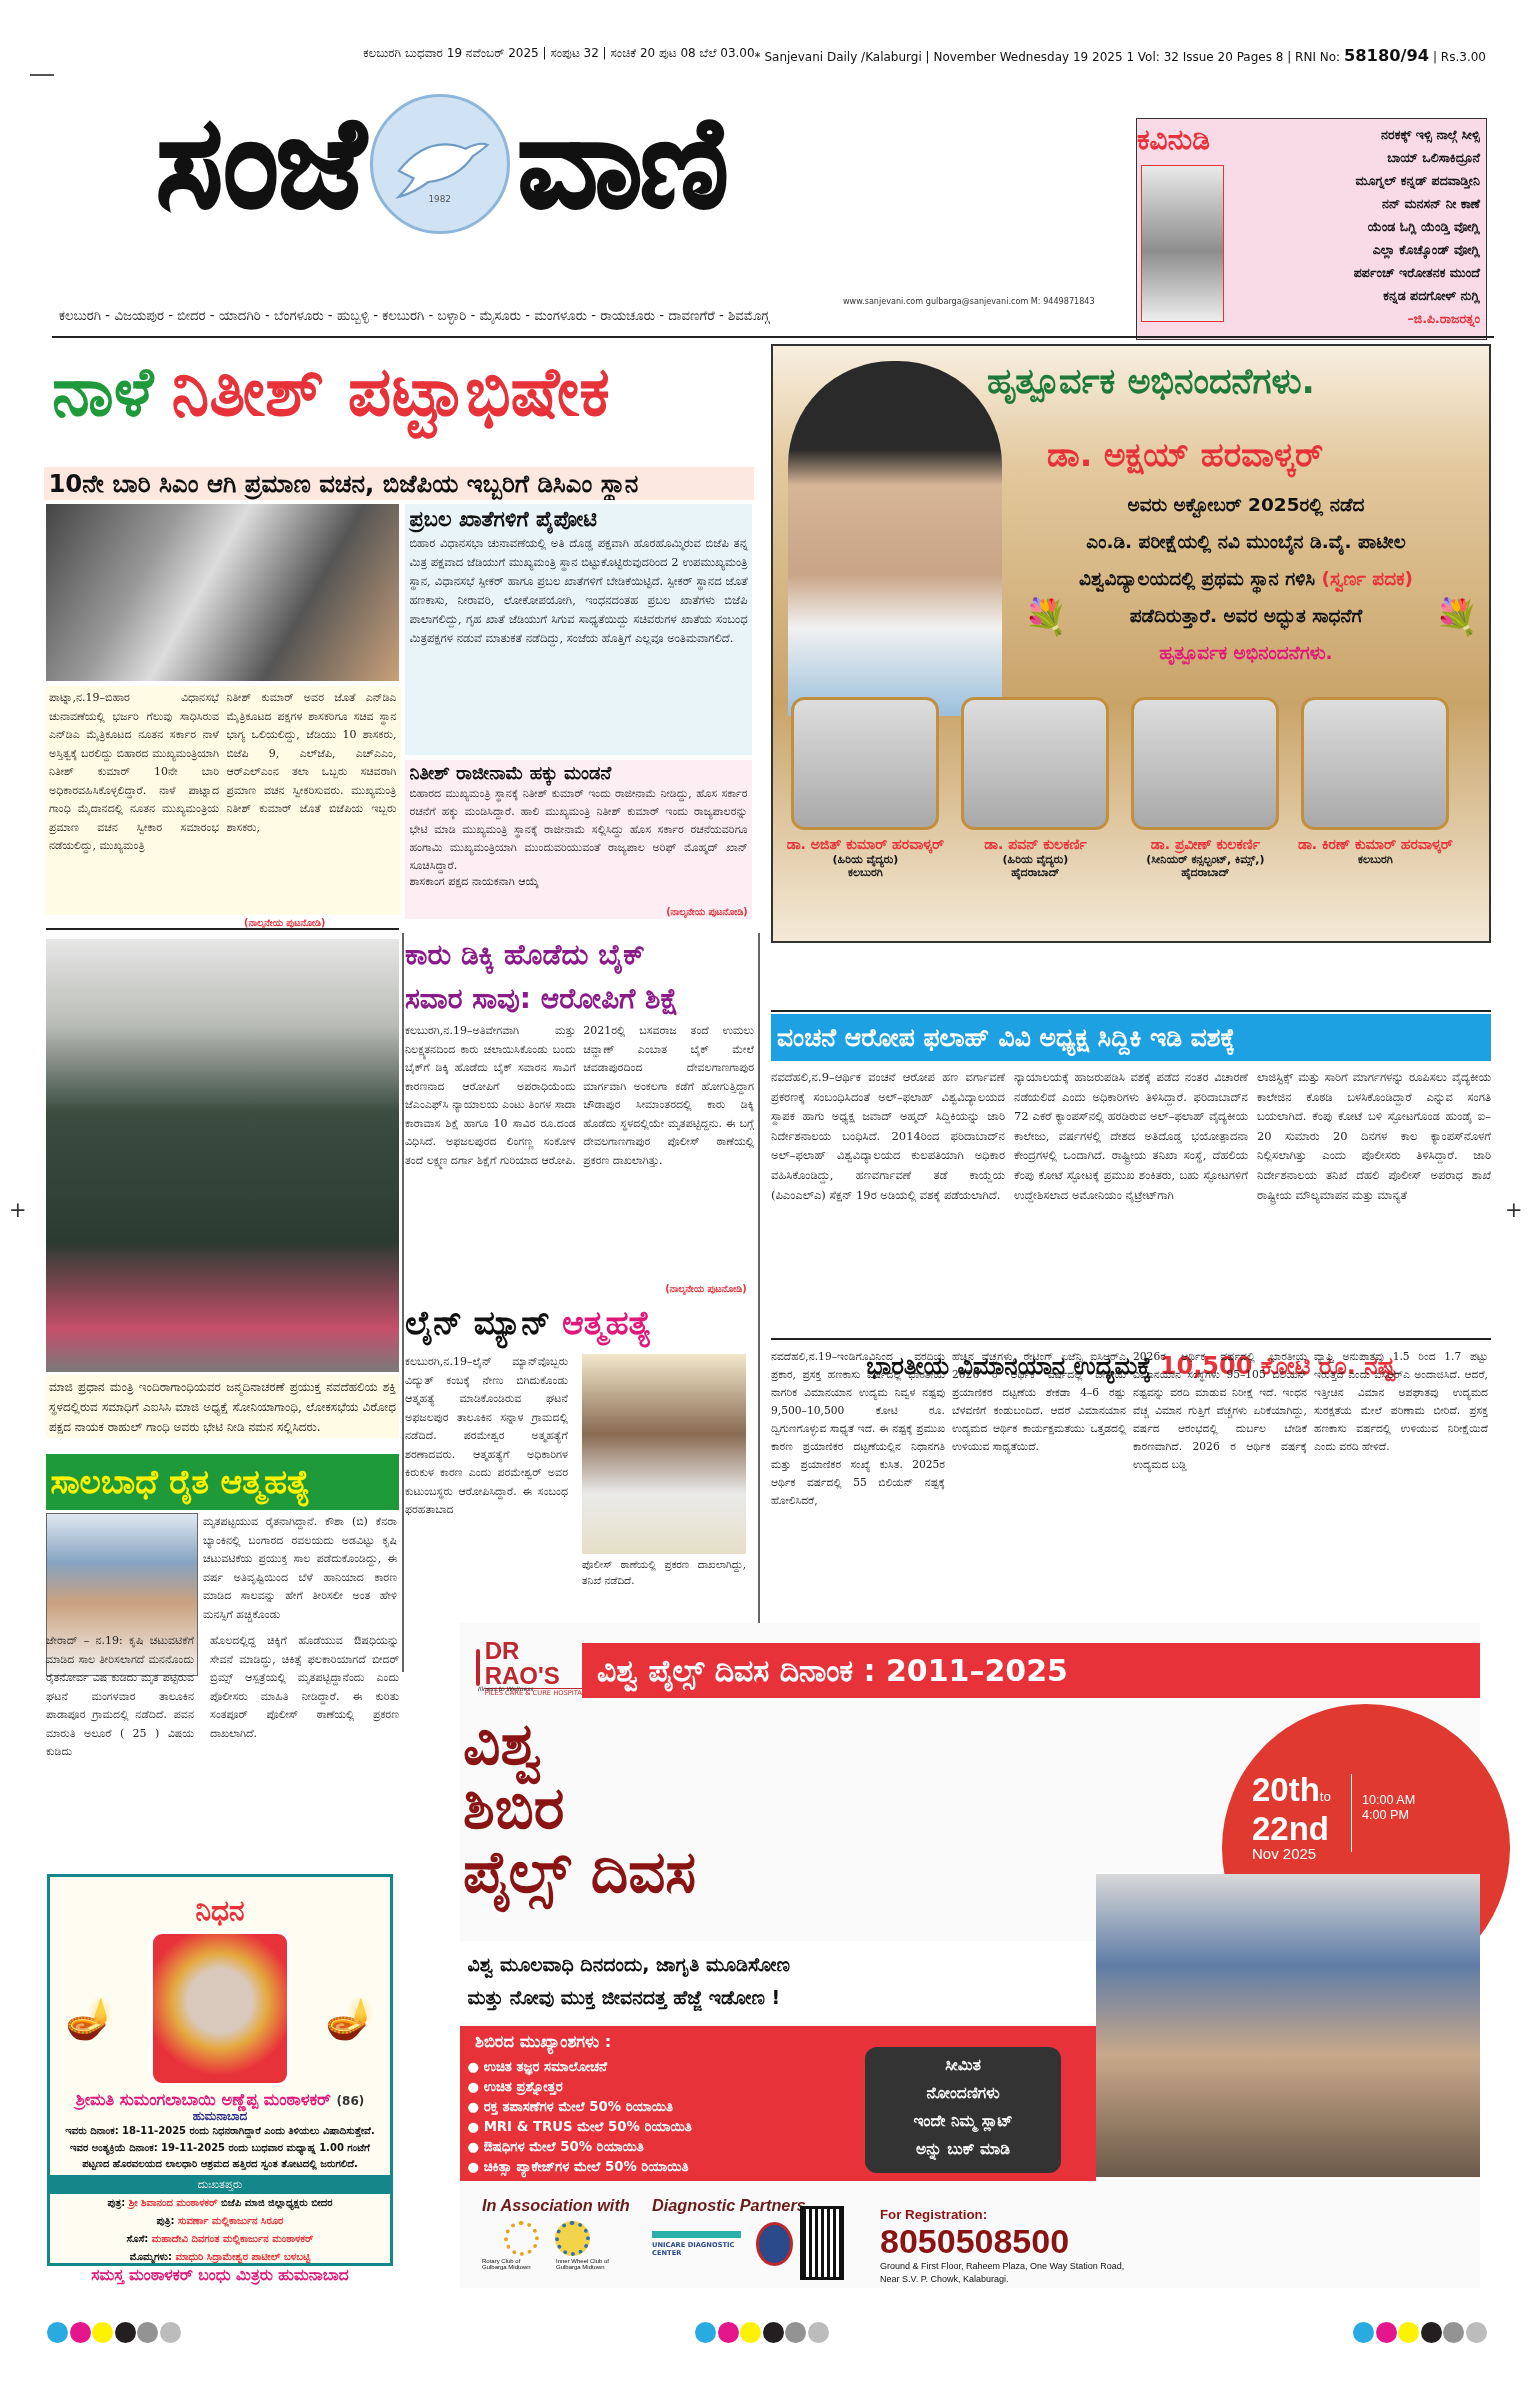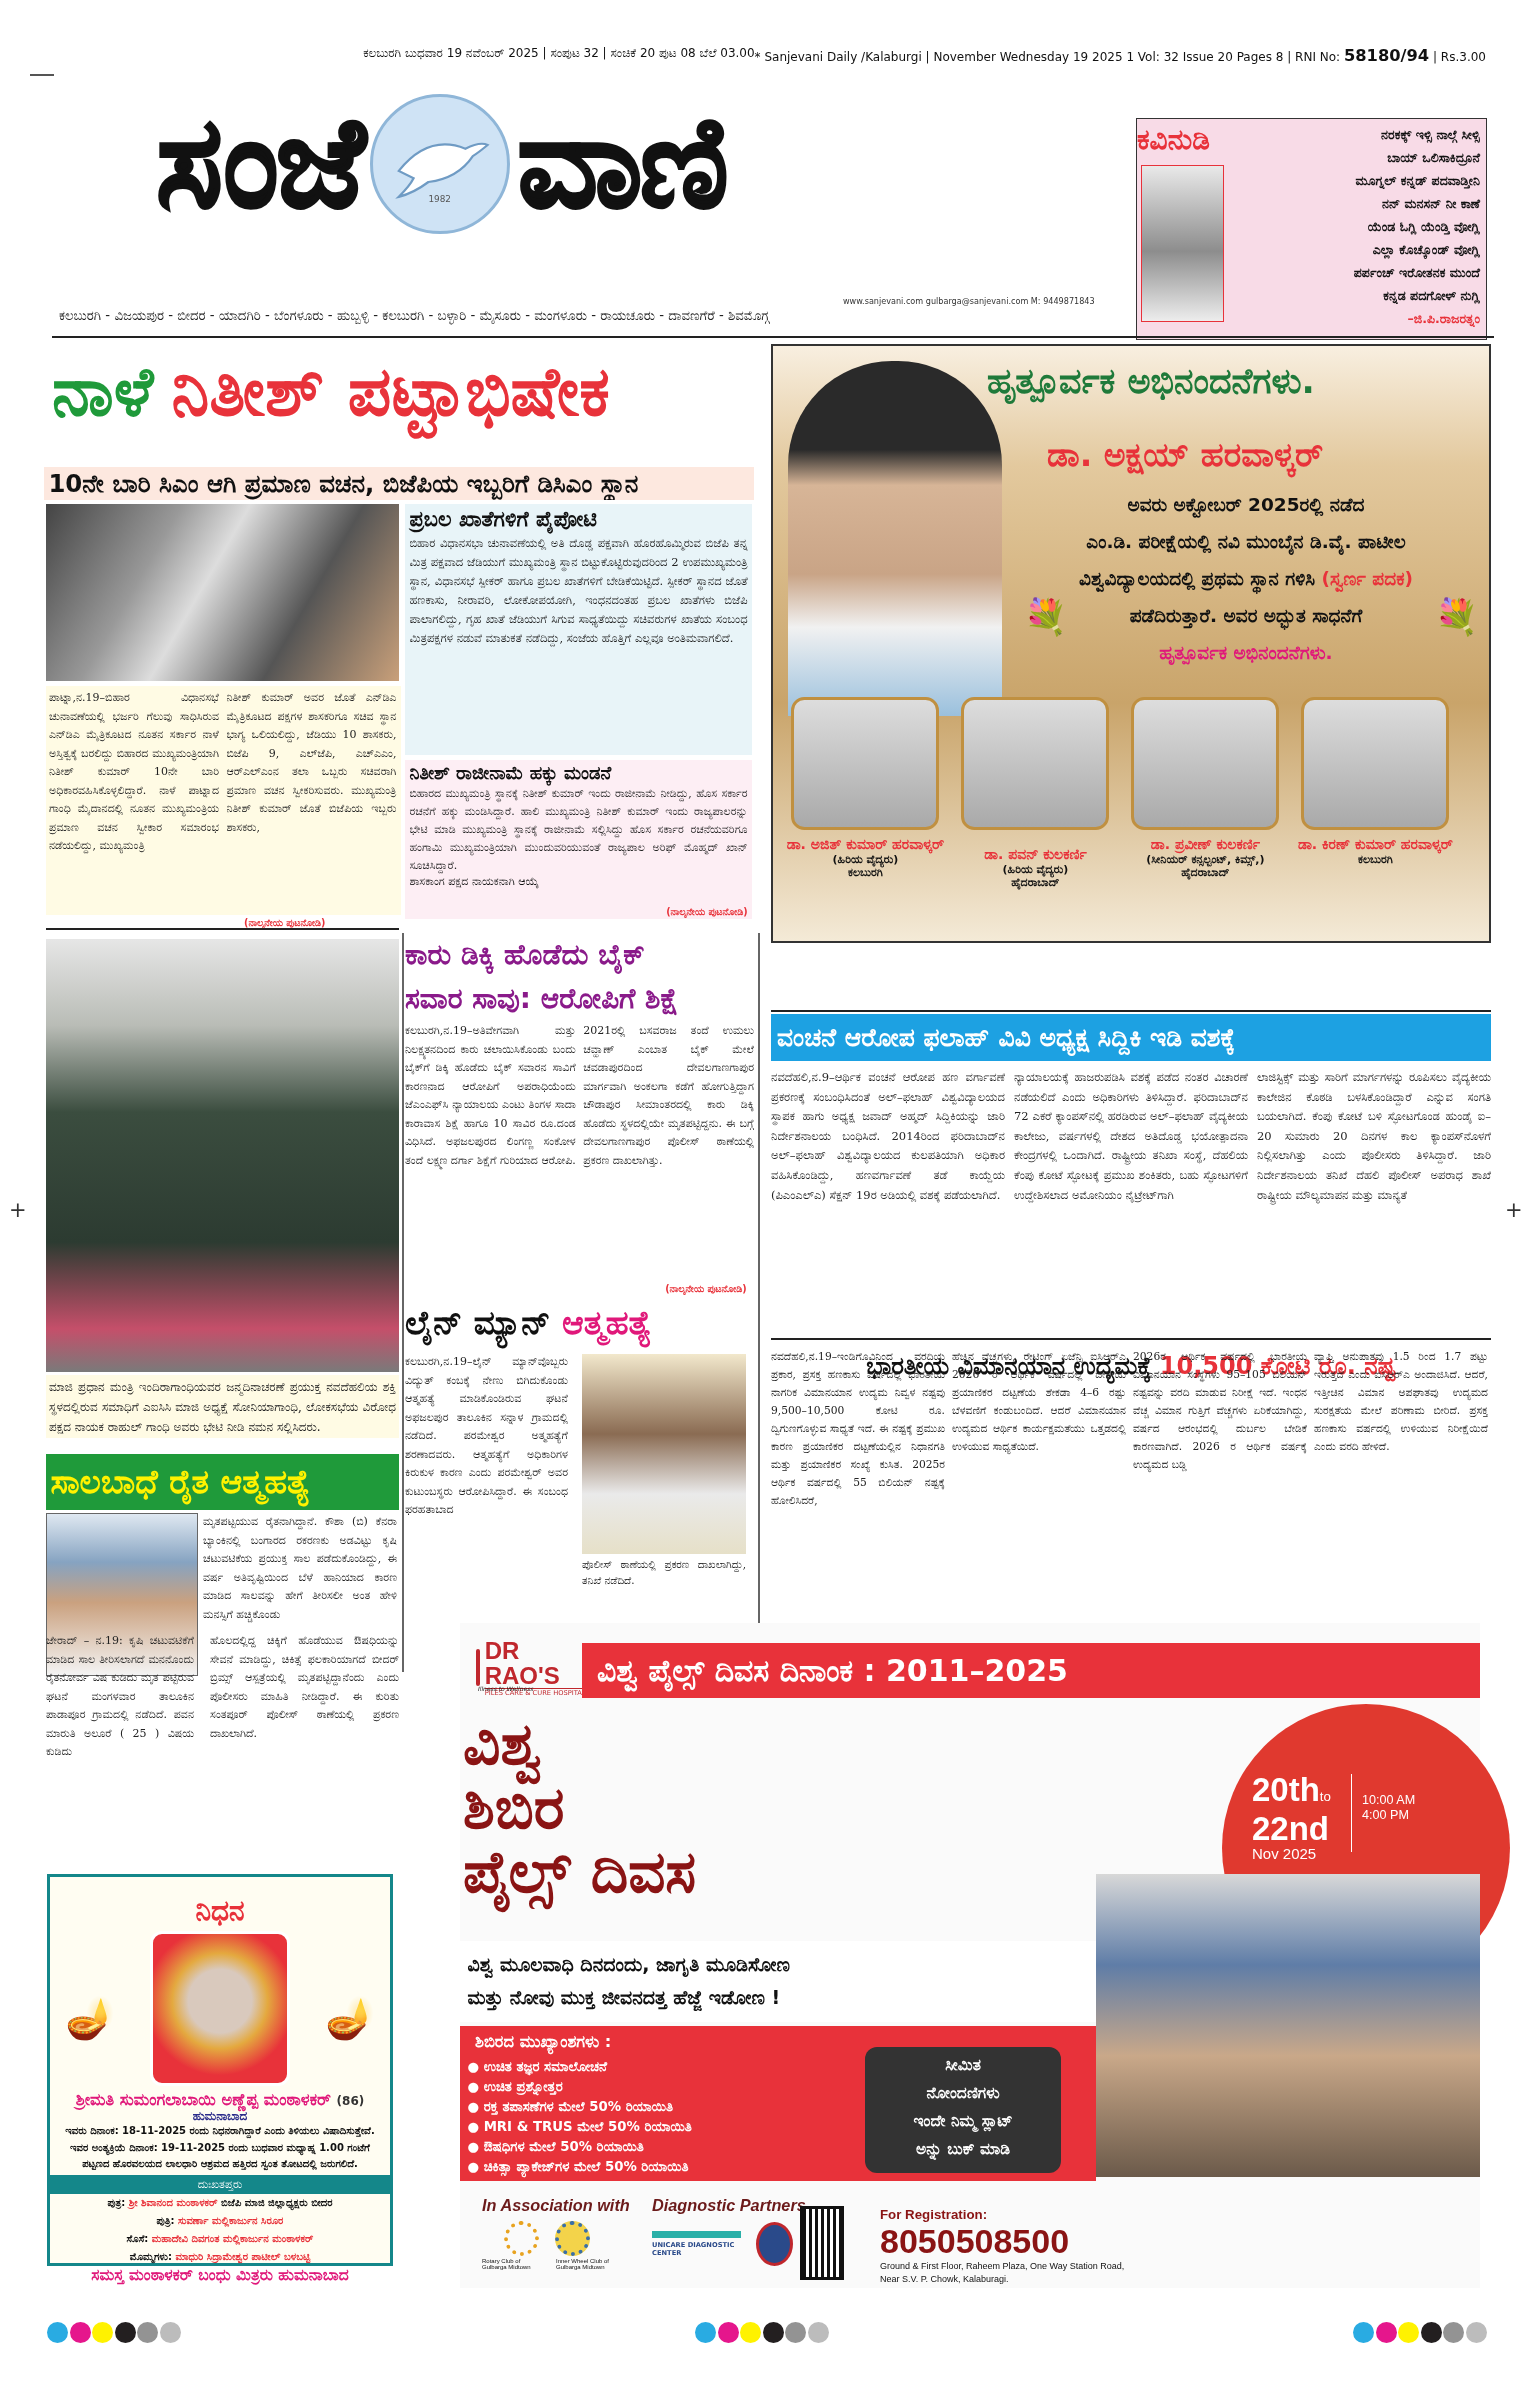--- a/index.html
+++ b/index.html
@@ -104,21 +104,21 @@
   <div class="abs" style="right:10.4px;top:251px;font-size:35px">💐</div>
   <div class="abs" style="left:7.4px;top:351px;width:702px;display:flex;justify-content:flex-start">
     <div style="width:170px;text-align:center">
       <div class="doc-photo" style="width:148px;height:133px;margin:0 auto"></div>
       <div style="color:#e8323a;font-weight:900;font-size:14px;margin-top:6px">ಡಾ. ಅಜಿತ್ ಕುಮಾರ್ ಹರವಾಳ್ಕರ್</div>
       <div style="font-size:11px;font-weight:700">(ಹಿರಿಯ ವೈದ್ಯರು)</div>
       <div style="font-size:11px;font-weight:700">ಕಲಬುರಗಿ</div>
     </div>
     <div style="width:170px;text-align:center">
       <div class="doc-photo" style="width:148px;height:133px;margin:0 auto"></div>
-      <div style="color:#e8323a;font-weight:900;font-size:14px;margin-top:16px">ಡಾ. ಪವನ್ ಕುಲಕರ್ಣಿ</div>
+      <div style="color:#e8323a;font-weight:900;font-size:14px;margin-top:6px">ಡಾ. ಪವನ್ ಕುಲಕರ್ಣಿ</div>
       <div style="font-size:11px;font-weight:700">(ಹಿರಿಯ ವೈದ್ಯರು)</div>
       <div style="font-size:11px;font-weight:700">ಹೈದರಾಬಾದ್</div>
     </div>
     <div style="width:170px;text-align:center">
       <div class="doc-photo" style="width:148px;height:133px;margin:0 auto"></div>
       <div style="color:#e8323a;font-weight:900;font-size:14px;margin-top:6px">ಡಾ. ಪ್ರವೀಣ್ ಕುಲಕರ್ಣಿ</div>
       <div style="font-size:11px;font-weight:700">(ಸೀನಿಯರ್ ಕನ್ಸಲ್ಟಂಟ್, ಕಿಮ್ಸ್,)</div>
       <div style="font-size:11px;font-weight:700">ಹೈದರಾಬಾದ್</div>
     </div>
     <div style="width:170px;text-align:center">
@@ -151,21 +151,21 @@
     <span>ಲೈನ್ ಮ್ಯಾನ್</span>
     <span style="color:#e0187a">ಆತ್ಮಹತ್ಯೆ</span>
   </div>
   <div class="body-text" style="position:absolute;left:0;top:52px;width:163px;font-size:11px;line-height:18.5px">ಕಲಬುರಗಿ,ನ.19–ಲೈನ್ ಮ್ಯಾನ್‌ವೊಬ್ಬರು ವಿದ್ಯುತ್ ಕಂಬಕ್ಕೆ ನೇಣು ಬಿಗಿದುಕೊಂಡು ಆತ್ಮಹತ್ಯೆ ಮಾಡಿಕೊಂಡಿರುವ ಘಟನೆ ಅಫಜಲಪುರ ತಾಲೂಕಿನ ಸನ್ನಾಳ ಗ್ರಾಮದಲ್ಲಿ ನಡೆದಿದೆ. ಪರಮೇಶ್ವರ ಅತ್ಮಹತ್ಯೆಗೆ ಶರಣಾದವರು. ಆತ್ಮಹತ್ಯೆಗೆ ಅಧಿಕಾರಿಗಳ ಕಿರುಕುಳ ಕಾರಣ ಎಂದು ಪರಮೇಶ್ವರ್ ಅವರ ಕುಟುಂಬಸ್ಥರು ಆರೋಪಿಸಿದ್ದಾರೆ. ಈ ಸಂಬಂಧ ಫರಹತಾಬಾದ</div>
   <div class="photo" style="position:absolute;left:177px;top:53px;width:164px;height:200px;background:linear-gradient(180deg,#f2e8cc 0%,#8a6b52 40%,#eaeaea 70%,#e6e0c8 100%)"></div>
   <div class="body-text" style="position:absolute;left:177px;top:255px;width:164px;font-size:10.4px;line-height:16.3px">ಪೊಲೀಸ್ ಠಾಣೆಯಲ್ಲಿ ಪ್ರಕರಣ ದಾಖಲಾಗಿದ್ದು, ತನಿಖೆ ನಡೆದಿದೆ.</div>
 </div>
 
 <div class="abs" style="left:46px;top:1454px;width:353px;height:56px;background:#1f9a3a;color:#fff200;font-size:33px;font-weight:900;line-height:56px;padding-left:4.4px;white-space:nowrap">ಸಾಲಬಾಧೆ ರೈತ ಆತ್ಮಹತ್ಯೆ</div>
 <div class="abs photo" style="left:46px;top:1513px;width:152px;height:163px;background:linear-gradient(180deg,#dfe8f1 0%,#86a3c1 30%,#caa17f 55%,#f4f4f4 100%);border:0.7px solid #666"></div>
-<div class="abs body-text" style="left:203px;top:1513px;width:194px;font-size:11px;line-height:18.5px">ಮೃತಪಟ್ಟಯುವ ರೈತನಾಗಿದ್ದಾನೆ. ಕೌಶಾ (ಬಿ) ಕೆನರಾ ಬ್ಯಾಂಕಿನಲ್ಲಿ ಬಂಗಾರದ ರಕರಣಕು ಅಡವಿಟ್ಟು ಕೃಷಿ ಚಟುವಟಿಕೆಯ ಪ್ರಯುಕ್ತ ಸಾಲ ಪಡೆದುಕೊಂಡಿದ್ದು, ಈ ವರ್ಷ ಅತಿವೃಷ್ಟಿಯಿಂದ ಬೆಳೆ ಹಾನಿಯಾದ ಕಾರಣ ಮಾಡಿದ ಸಾಲವನ್ನು ಹೇಗೆ ತೀರಿಸಲೀ ಅಂತ ಹೇಳಿ ಮನಸ್ಸಿಗೆ ಹಚ್ಚಿಕೊಂಡು</div>
+<div class="abs body-text" style="left:203px;top:1513px;width:194px;font-size:11px;line-height:18.5px">ಮೃತಪಟ್ಟಯುವ ರೈತನಾಗಿದ್ದಾನೆ. ಕೌಶಾ (ಬಿ) ಕೆನರಾ ಬ್ಯಾಂಕಿನಲ್ಲಿ ಬಂಗಾರದ ರವಲಯದು ಅಡವಿಟ್ಟು ಕೃಷಿ ಚಟುವಟಿಕೆಯ ಪ್ರಯುಕ್ತ ಸಾಲ ಪಡೆದುಕೊಂಡಿದ್ದು, ಈ ವರ್ಷ ಅತಿವೃಷ್ಟಿಯಿಂದ ಬೆಳೆ ಹಾನಿಯಾದ ಕಾರಣ ಮಾಡಿದ ಸಾಲವನ್ನು ಹೇಗೆ ತೀರಿಸಲೀ ಅಂತ ಹೇಳಿ ಮನಸ್ಸಿಗೆ ಹಚ್ಚಿಕೊಂಡು</div>
 <div class="abs" style="left:46px;top:1632px;width:353px;display:flex;gap:16px">
   <div class="body-text" style="width:152px;font-size:11px;line-height:18.5px">ಜೇರಾದ್ – ನ.19: ಕೃಷಿ ಚಟುವಟಿಕೆಗೆ ಮಾಡಿದ ಸಾಲ ತೀರಿಸಲಾಗದೆ ಮನನೊಂದು ರೈತನೋರ್ವ ವಿಷ ಕುಡಿದು ಮೃತ ಪಟ್ಟಿರುವ ಘಟನೆ ಮಂಗಳವಾರ ತಾಲೂಕಿನ ಪಾಡಾಪೂರ ಗ್ರಾಮದಲ್ಲಿ ನಡೆದಿದೆ. ಪವನ ಮಾರುತಿ ಅಲೂರೆ ( 25 ) ವಿಷಯ ಕುಡಿದು</div>
   <div class="body-text" style="width:194px;font-size:11px;line-height:18.5px">ಹೊಲದಲ್ಲಿದ್ದ ಚಿಕ್ಕಿಗೆ ಹೊಡೆಯುವ ಔಷಧಿಯನ್ನು ಸೇವನೆ ಮಾಡಿದ್ದು, ಚಿಕಿತ್ಸೆ ಫಲಕಾರಿಯಾಗದೆ ಬೀದರ್ ಬ್ರಿಮ್ಸ್ ಆಸ್ಪತ್ರೆಯಲ್ಲಿ ಮೃತಪಟ್ಟಿದ್ದಾನೆಂದು ಎಂದು ಪೊಲೀಸರು ಮಾಹಿತಿ ನೀಡಿದ್ದಾರೆ. ಈ ಕುರಿತು ಸಂತಪೂರ್ ಪೊಲೀಸ್ ಠಾಣೆಯಲ್ಲಿ ಪ್ರಕರಣ ದಾಖಲಾಗಿದೆ.</div>
 </div>
 
 <div class="abs rule" style="left:771px;top:1010px;width:720px;height:1.5px"></div>
 <div class="abs" style="left:771px;top:1014px;width:720px;height:47px;background:#1da1e2;color:#fff;font-size:25px;font-weight:900;line-height:47px;padding-left:6px;white-space:nowrap;overflow:hidden">ವಂಚನೆ ಆರೋಪ ಫಲಾಹ್ ವಿವಿ ಅಧ್ಯಕ್ಷ ಸಿದ್ದಿಕಿ  ಇಡಿ ವಶಕ್ಕೆ</div>
 <div class="abs" style="left:771px;top:1068px;width:720px;display:flex;gap:9px">
   <div class="body-text" style="width:234px;font-size:11.5px;line-height:19.6px">ನವದೆಹಲಿ,ನ.9–ಆರ್ಥಿಕ ವಂಚನೆ ಆರೋಪ ಹಣ ವರ್ಗಾವಣೆ ಪ್ರಕರಣಕ್ಕೆ ಸಂಬಂಧಿಸಿದಂತೆ ಅಲ್–ಫಲಾಹ್ ವಿಶ್ವವಿದ್ಯಾಲಯದ ಸ್ಥಾಪಕ ಹಾಗು ಅಧ್ಯಕ್ಷ ಜವಾದ್ ಅಹ್ಮದ್ ಸಿದ್ದಿಕಿಯನ್ನು ಜಾರಿ ನಿರ್ದೇಶನಾಲಯ ಬಂಧಿಸಿದೆ. 2014ರಿಂದ ಫರಿದಾಬಾದ್‌ನ ಅಲ್–ಫಲಾಹ್ ವಿಶ್ವವಿದ್ಯಾಲಯದ ಕುಲಪತಿಯಾಗಿ ಅಧಿಕಾರ ವಹಿಸಿಕೊಂಡಿದ್ದು, ಹಣವರ್ಗಾವಣೆ ತಡೆ ಕಾಯ್ದೆಯ (ಪಿಎಂಎಲ್‌ಎ) ಸೆಕ್ಷನ್ 19ರ ಅಡಿಯಲ್ಲಿ ವಶಕ್ಕೆ ಪಡೆಯಲಾಗಿದೆ.</div>
   <div class="body-text" style="width:234px;font-size:11.5px;line-height:19.6px">ನ್ಯಾಯಾಲಯಕ್ಕೆ ಹಾಜರುಪಡಿಸಿ ವಶಕ್ಕೆ ಪಡೆದ ನಂತರ ವಿಚಾರಣೆ ನಡೆಯಲಿದೆ ಎಂದು ಅಧಿಕಾರಿಗಳು ತಿಳಿಸಿದ್ದಾರೆ. ಫರಿದಾಬಾದ್‌ನ 72 ಎಕರೆ ಕ್ಯಾಂಪಸ್‌ನಲ್ಲಿ ಹರಡಿರುವ ಅಲ್–ಫಲಾಹ್ ವೈದ್ಯಕೀಯ ಕಾಲೇಜು, ವರ್ಷಗಳಲ್ಲಿ ದೇಶದ ಅತಿದೊಡ್ಡ ಭಯೋತ್ಪಾದನಾ ಕೇಂದ್ರಗಳಲ್ಲಿ ಒಂದಾಗಿದೆ. ರಾಷ್ಟ್ರೀಯ ತನಿಖಾ ಸಂಸ್ಥೆ, ದೆಹಲಿಯ ಕೆಂಪು ಕೋಟೆ ಸ್ಫೋಟಕ್ಕೆ ಪ್ರಮುಖ ಶಂಕಿತರು, ಬಹು ಸ್ಫೋಟಗಳಿಗೆ ಉದ್ದೇಶಿಸಲಾದ ಅಮೋನಿಯಂ ನೈಟ್ರೇಟ್‌ಗಾಗಿ</div>

